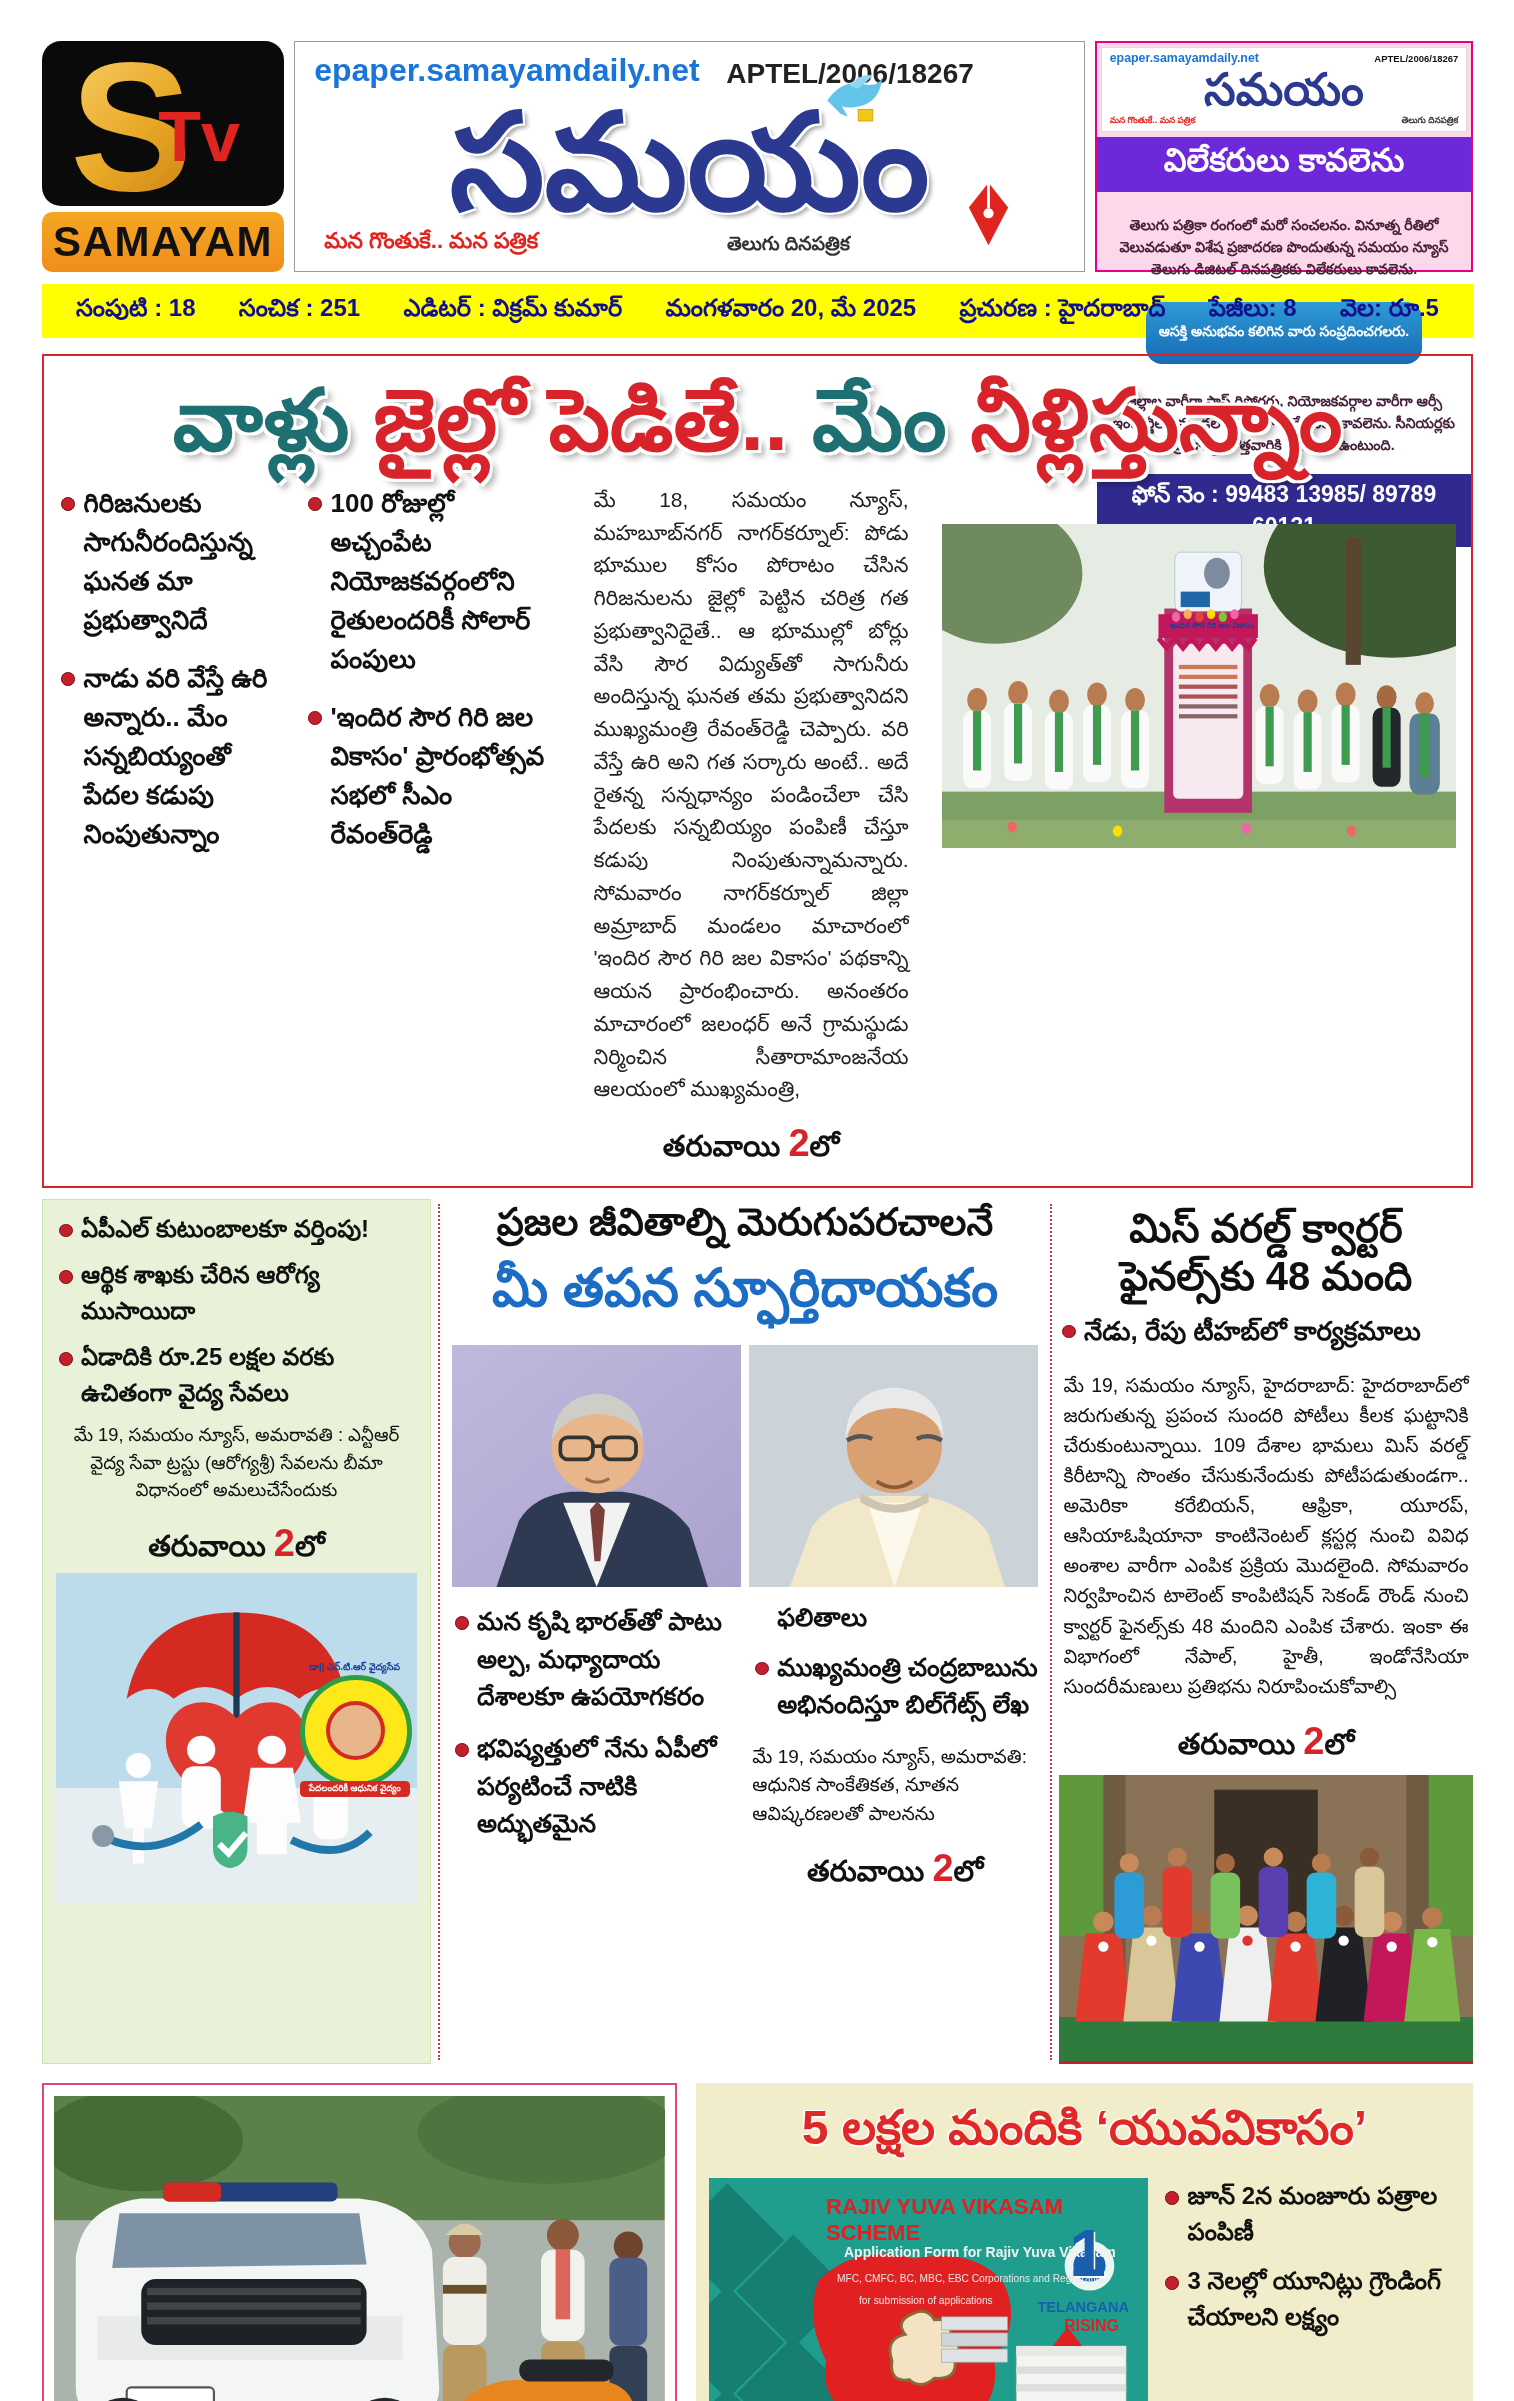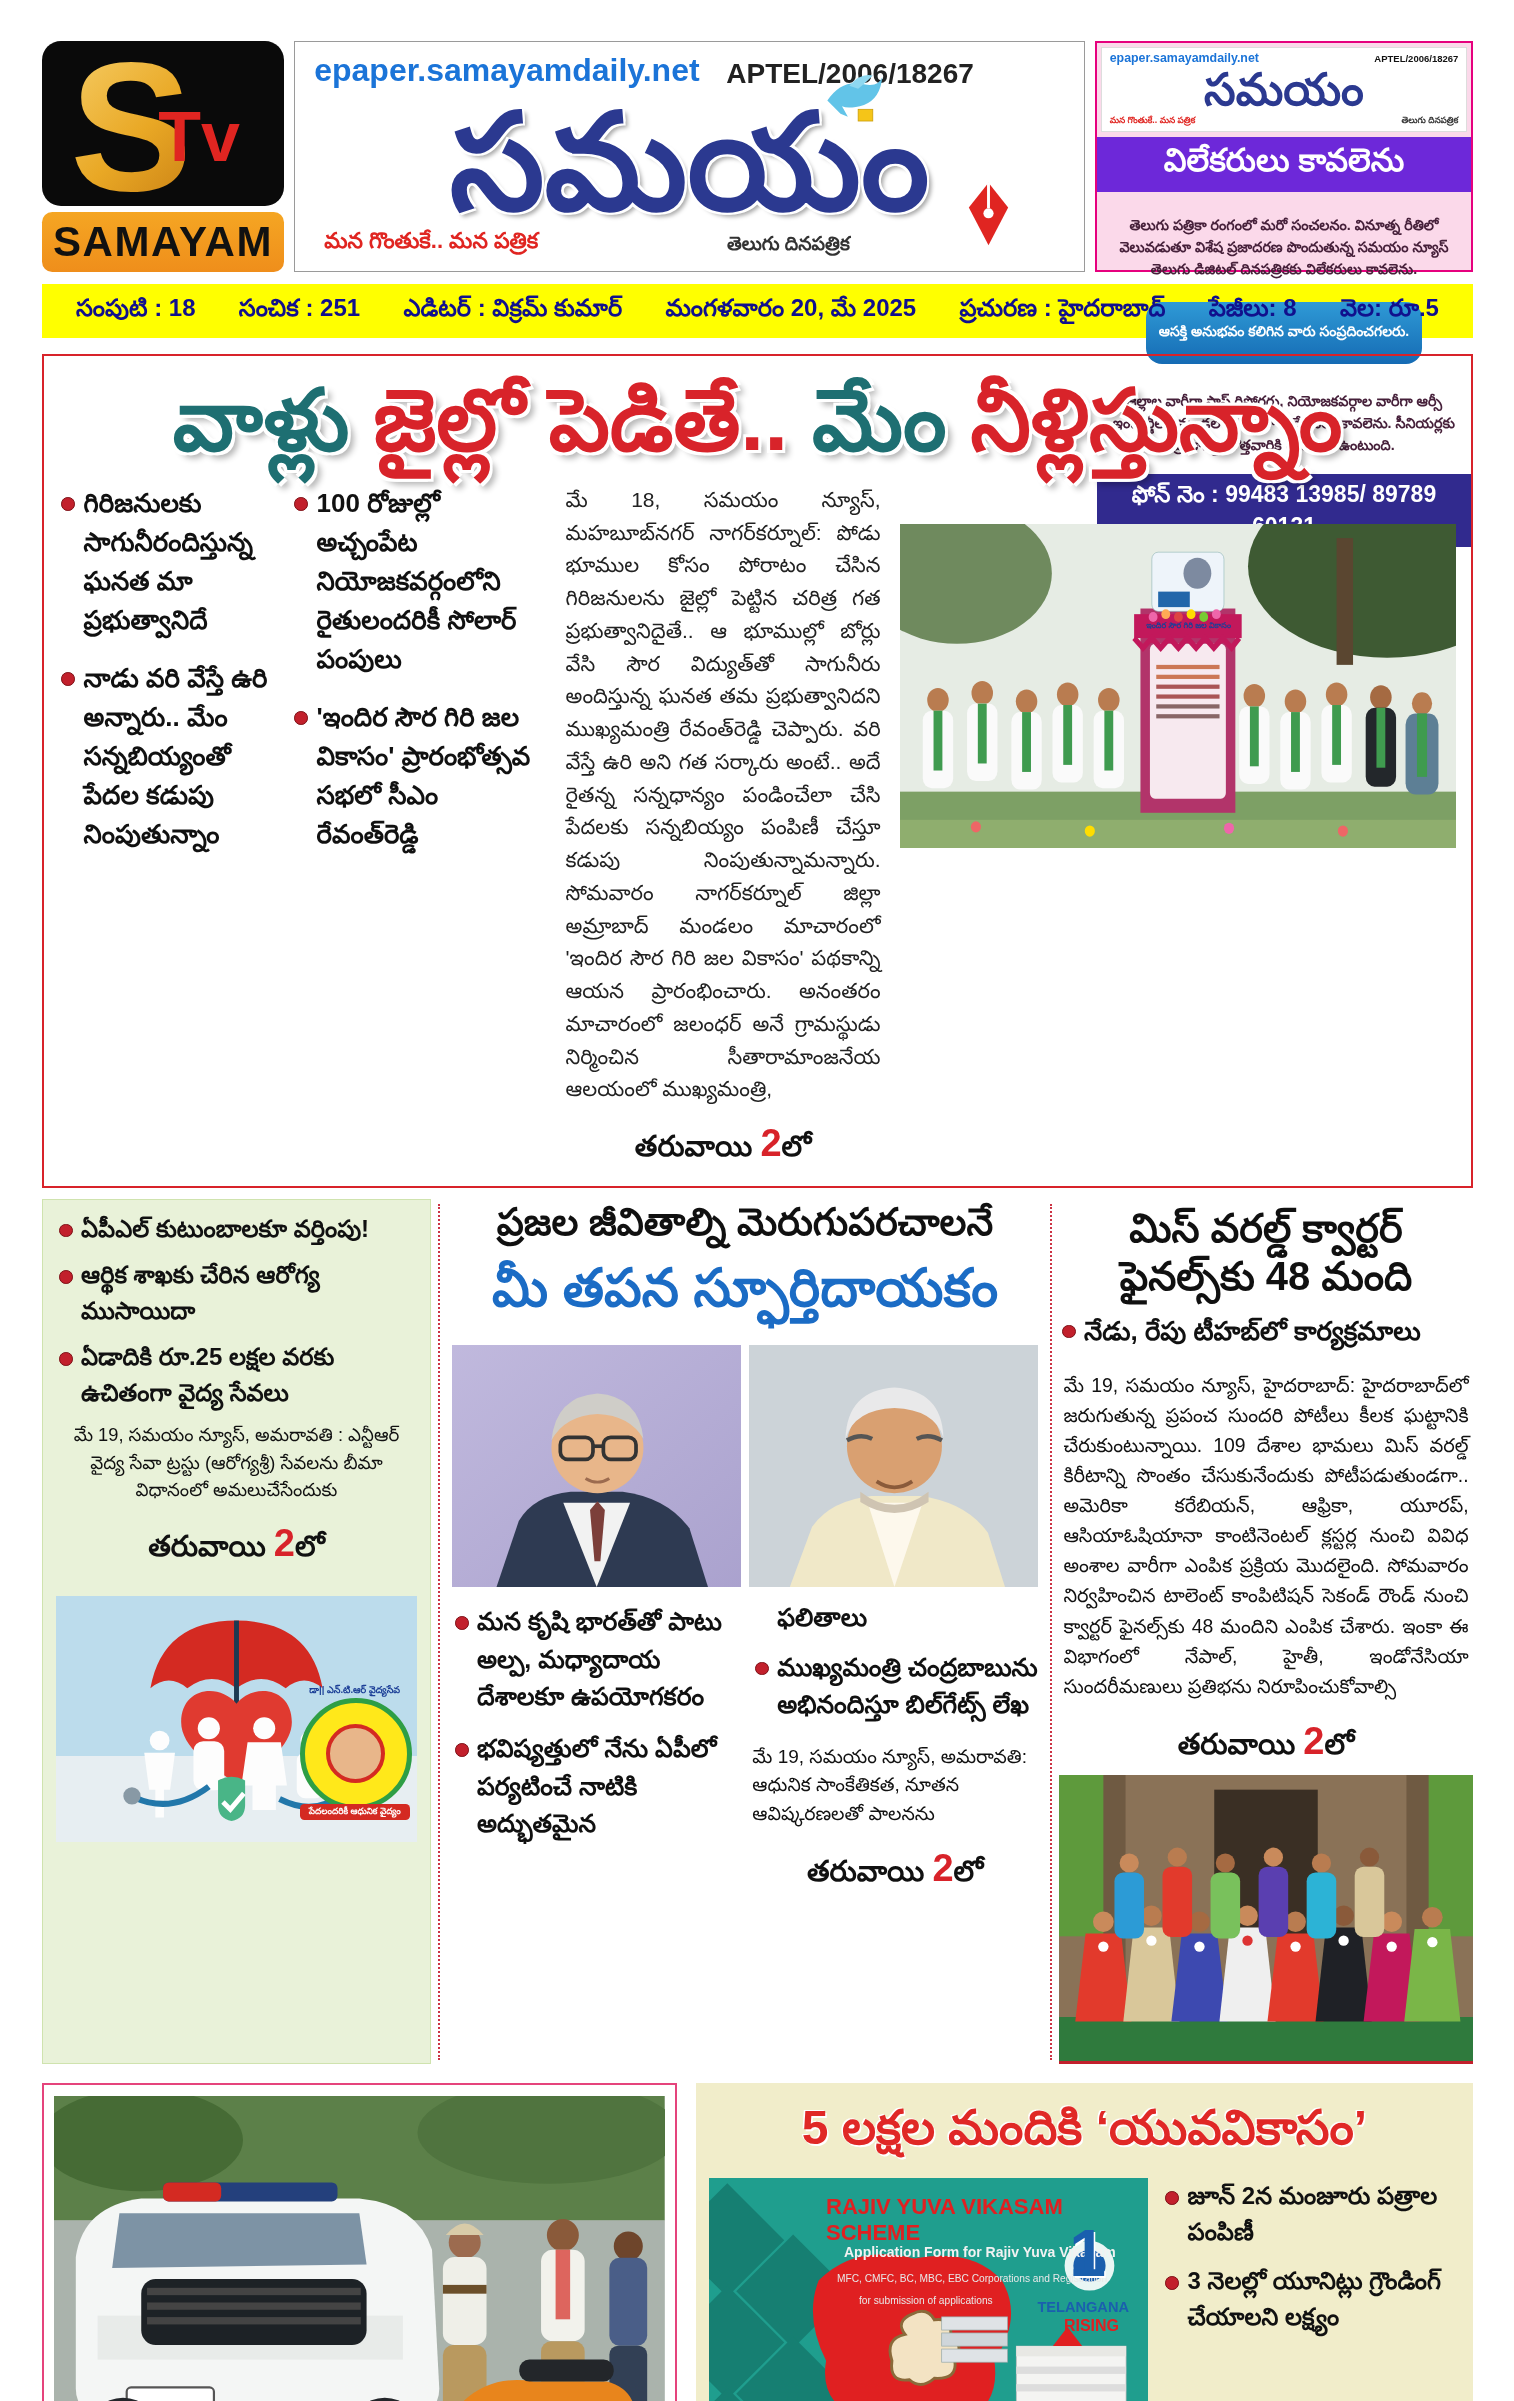--- a/index.html
+++ b/index.html
@@ -45,41 +45,41 @@
 
   
   .infobar{margin-top:11.7px;background:#ffff00;height:54px;display:flex;align-items:center;
            justify-content:space-between;padding:0 34px;font-size:24px;font-weight:800;color:#11108d;}
 
   
   .lead{margin-top:16px;border:2.9px solid #d8232a;position:relative;padding:11.7px 14.6px 13px;box-sizing:border-box;}
   .lead-headline{text-align:center;font-size:86px;font-weight:800;line-height:1.05;margin:7.3px 0 19px;
                  text-shadow:-2.9px -2.9px 0 #fff,2.9px -2.9px 0 #fff,-2.9px 2.9px 0 #fff,2.9px 2.9px 0 #fff,5.9px 5.9px 5.9px rgba(0,0,0,.3);}
   .c-teal{color:#1e6f72;} .c-red{color:#d8232a;}
-  .lead-cols{display:flex;gap:19px;}
+  .lead-cols{display:flex;gap:33px;}
   ul.bullets{list-style:none;margin:0;padding:0;}
   ul.bullets li{position:relative;padding-left:25px;font-weight:800;line-height:1.5;margin-bottom:19px;}
   ul.bullets li::before{content:"";position:absolute;left:2.9px;top:13px;width:11.7px;height:11.7px;border-radius:50%;
                         background:#c2202c;border:1.5px solid #7d1016;}
   .lead-b1{width:214px;font-size:26px;}
   .lead-b2{width:255px;font-size:26px;}
   .lead-body{width:315px;font-size:21px;line-height:1.56;color:#222;text-align:justify;}
   .jump{display:block;text-align:center;font-size:29px;font-weight:800;margin-top:7.3px;color:#111;}
   .jump .n{color:#d8232a;font-size:38px;}
   .photo-frame{flex:1;overflow:hidden;position:relative;}
   .photo-frame svg{display:block;width:100%;height:100%;}
 
   
   .row2{margin-top:11.7px;display:flex;}
   .vsep{border-left:2.9px dotted #cc3344;margin:4.4px 7.3px;}
   .health{width:389px;background:#e9f2d9;border:1.5px solid #cfe3ae;padding:10.2px 13px;box-sizing:border-box;}
   .health h2{margin:2.9px 0 10.2px;text-align:center;font-size:41px;line-height:1.25;font-weight:800;color:#101010;}
   .health ul.bullets li{font-size:24px;margin-bottom:10.2px;}
   .health .h-body{font-size:18.3px;line-height:1.5;text-align:center;margin-top:4.4px;}
-  .umb-wrap{position:relative;margin-top:26px;height:246px;background:linear-gradient(180deg,#bcdcec 65%,#e7eef2 65%);}
+  .umb-wrap{position:relative;margin-top:3px;height:330px;background:linear-gradient(180deg,#bcdcec 65%,#e7eef2 65%);}
   .ntr-badge{position:absolute;right:7.3px;top:88px;width:110px;text-align:center;}
   .ntr-circ{width:102px;height:102px;border-radius:50%;background:#ffe81a;border:5.9px solid #2e9e45;
             display:flex;align-items:center;justify-content:center;margin:0 auto;}
   .ntr-face{width:51px;height:51px;border-radius:50%;background:#e8b68a;border:4.4px solid #d42a22;}
   .ntr-top{font-size:9.5px;font-weight:800;color:#1c3f97;}
   .ntr-ribbon{margin-top:-5.9px;background:#d42a22;color:#fff;font-size:8.8px;font-weight:700;border-radius:4.4px;padding:2.2px 2.9px;}
 
   .gates{flex:1;padding:0 4.4px;}
   .gates .t-black{text-align:center;font-size:38px;font-weight:800;color:#101010;margin:1.5px 0 4.4px;}
   .gates .t-blue{text-align:center;font-size:53px;font-weight:800;color:#1b6cc5;margin:0 0 13px;

